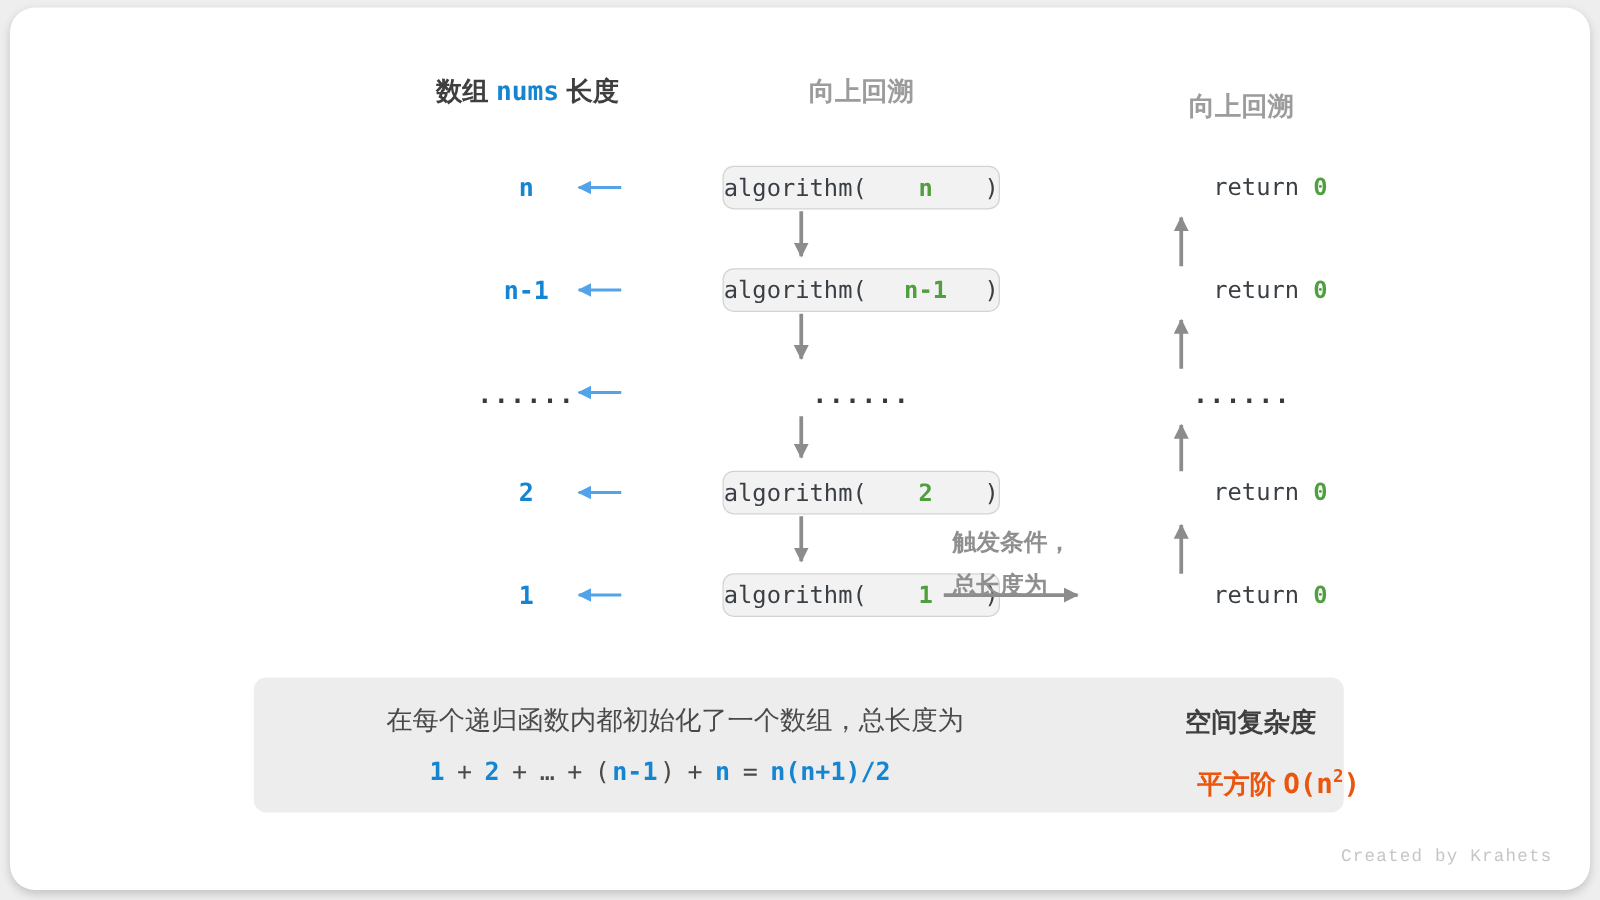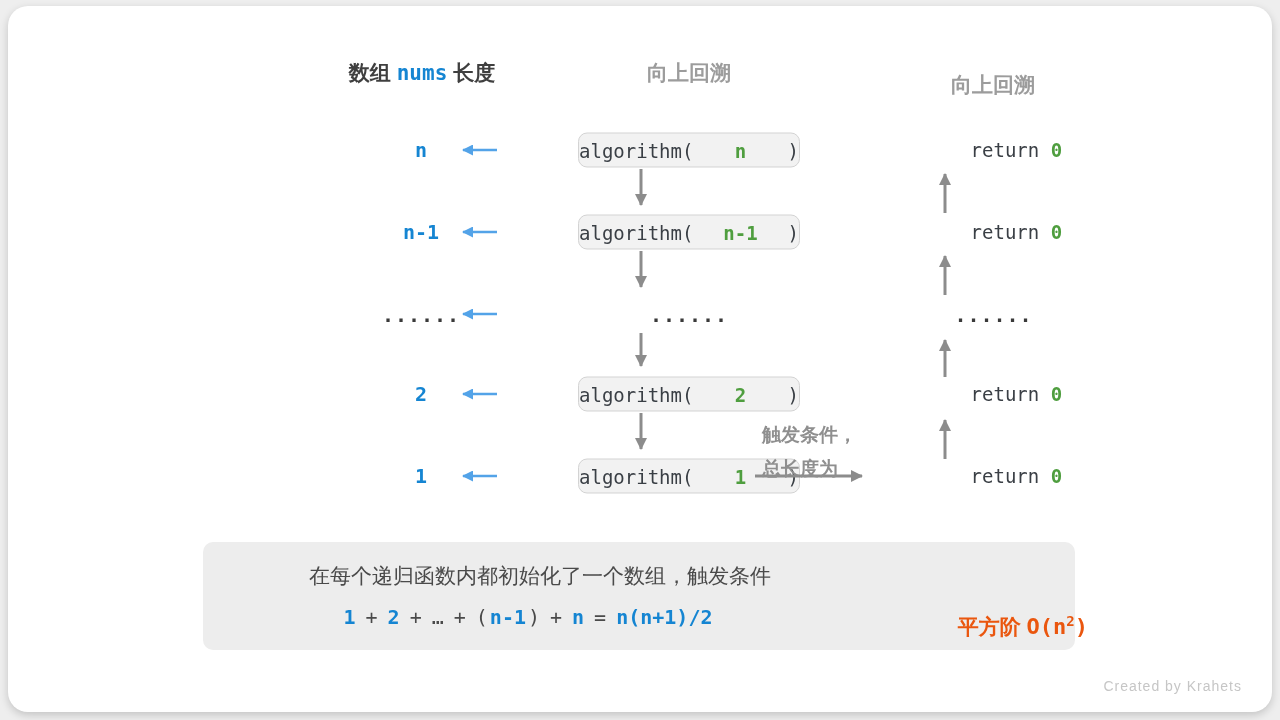--- a/index.html
+++ b/index.html
@@ -103,21 +103,21 @@
     text-align: right; white-space: nowrap;
     color: var(--c-orange); font-weight: bold; font-size: 21px;
   }
   .concl-order .bigo {
     font-family: "DejaVu Sans Mono", monospace; font-size: 22px;
   }
   .concl-order sup { font-size: 14px; vertical-align: super; }
 
   .credit {
     right: 38px; top: 678px;
-    font-family: Liberation Sans, sans-serif;
+    font-family: Liberation Mono, monospace;
     font-size: 14px; color: var(--c-credit-gray); letter-spacing: 1px;
   }
 
   svg.overlay { position: absolute; inset: 0; pointer-events: none; }
 </style>
 </head>
 <body>
 
 <div class="canvas">
   <div class="card"></div>
@@ -203,23 +203,24 @@
       <path d="M827,587 L853,603.5 L827,620 Z" style="fill:var(--c-big-arrow)"></path>
     </g>
   </svg>
 
   <div class="abs trigger-note">
     <div>触发条件，</div>
     <div>总长度为</div>
   </div>
 
   <div class="abs panel"></div>
-  <div class="abs vcenter panel-line1">在每个递归函数内都初始化了一个数组，触发条件</div>
+  <div class="abs vcenter panel-line1">在每个递归函数内都初始化了一个数组，总长度为</div>
   <div class="abs vcenter formula">
     <span class="fp b">1</span><span class="fp">+</span><span class="fp b">2</span><span class="fp">+</span><span class="fp">…</span><span class="fp">+</span><span class="fp" style="margin-right:1px;">(</span><span class="fp b" style="margin:0 1px;">n-1</span><span class="fp" style="margin-left:1px;">)</span><span class="fp">+</span><span class="fp b">n</span><span class="fp">=</span><span class="fp b">n(n+1)/2</span>
   </div>
 
+  <div class="abs vcenter concl-title">空间复杂度</div>
   <div class="abs vcenter concl-order">
     <span>平方阶 </span><span class="bigo"><span>O(n</span><sup>2</sup><span>)</span></span>
   </div>
 
   <div class="abs credit">Created by Krahets</div>
 </div>
 
 </body></html>

